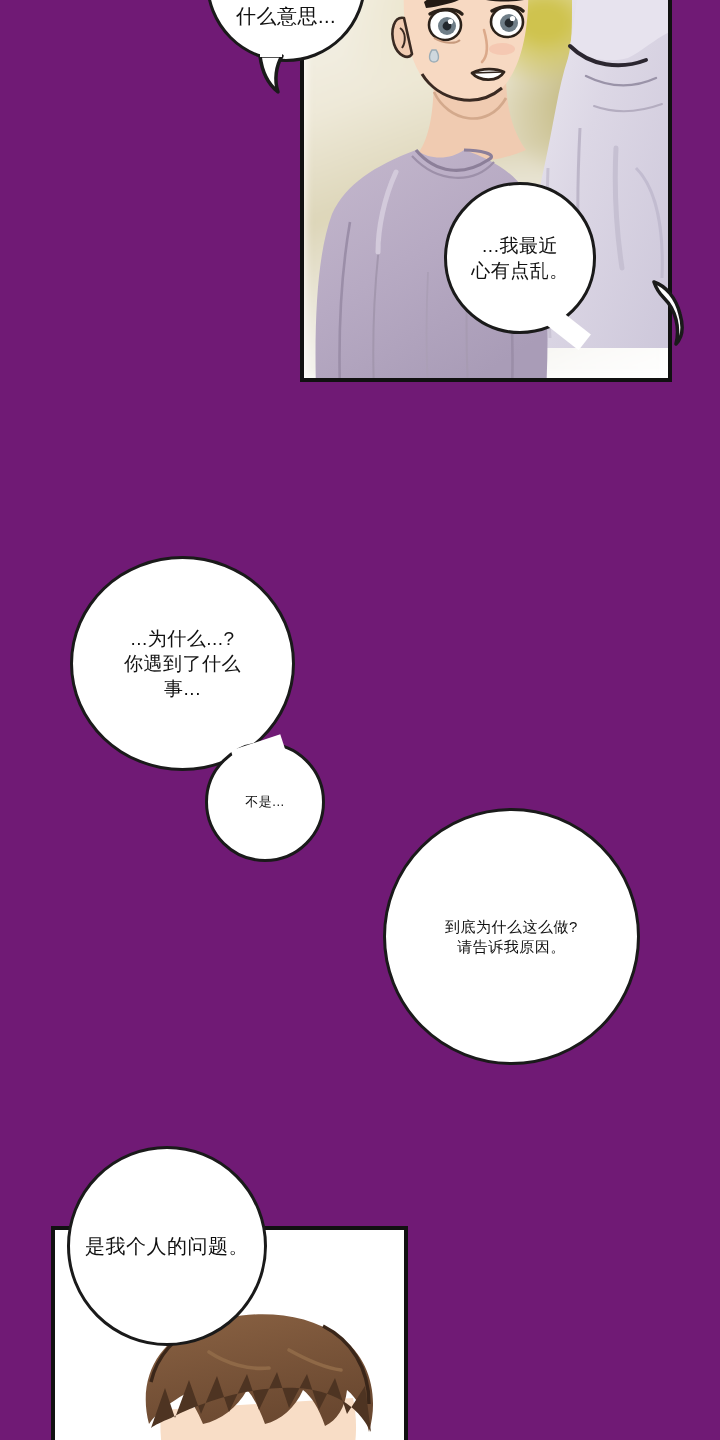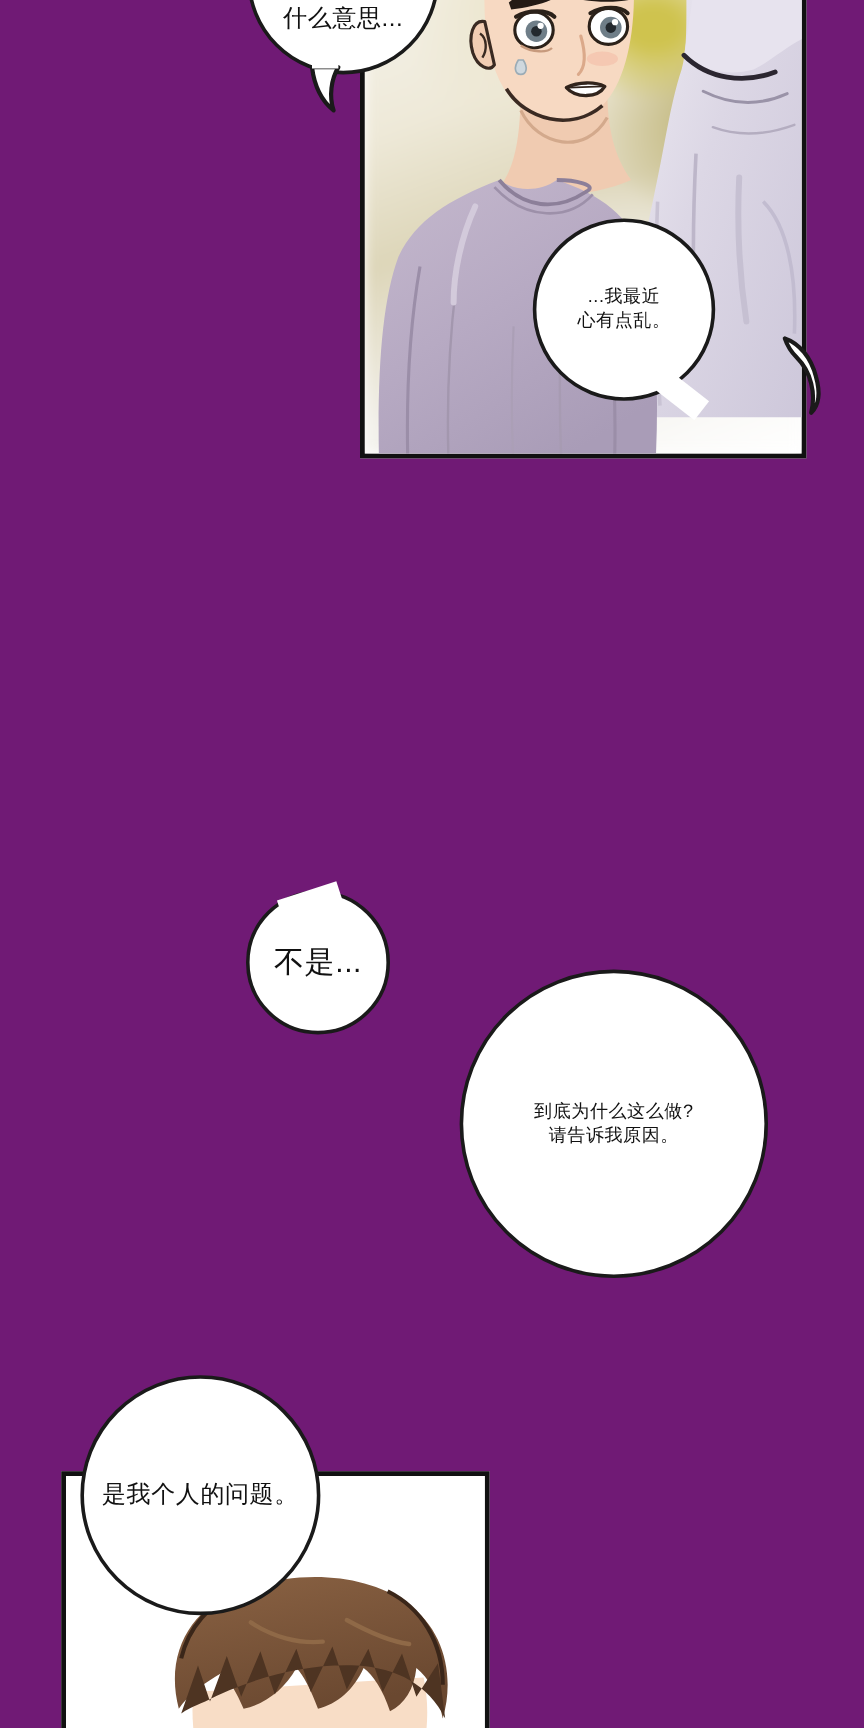--- a/index.html
+++ b/index.html
@@ -83,24 +83,24 @@
     white-space: pre-line;
     line-height: 1.32;
     letter-spacing: .5px;
     font-weight: 500;
     padding: 0 8px;
   }
 
   #bubble-what        { left: 206px;  top: -98px;  width: 160px; height: 160px; font-size: 20px; }
   #bubble-what .txt   { transform: translateY(34px); }
 
-  #bubble-recent      { left: 444px;  top: 182px;  width: 152px; height: 152px; font-size: 15px; }
+  #bubble-recent      { left: 444px;  top: 182px;  width: 152px; height: 152px; font-size: 19px; }
   #bubble-cantgrip    { left: 505px;  top: 281px;  width: 184px; height: 184px; font-size: 19px; }
   #bubble-why         { left: 70px;   top: 556px;  width: 225px; height: 215px; font-size: 19px; }
-  #bubble-no          { left: 205px;  top: 742px;  width: 120px; height: 120px; font-size: 25px; }
+  #bubble-no          { left: 205px;  top: 742px;  width: 120px; height: 120px; font-size: 13px; }
   #bubble-reason      { left: 383px;  top: 808px;  width: 257px; height: 257px; font-size: 15px; }
   #bubble-mine        { left: 67px;   top: 1146px; width: 200px; height: 200px; font-size: 20px; z-index: 40; }
 
   
   .tail { position: absolute; z-index: 21; pointer-events: none; }
   #tail-what      { left: 254px; top: 54px;  width: 70px;  height: 48px; }
   #tail-cantgrip  { left: 650px; top: 276px; width: 52px;  height: 70px; }
 
   
   .merge-patch { position:absolute; background:#ffffff; z-index: 22; }
@@ -275,20 +275,25 @@
   </div>
 
   <div class="bubble" id="bubble-recent">
     <span class="txt">...我最近
 心有点乱。</span>
   </div>
 
   <div class="merge-patch" id="patch-recent-grip"></div>
 
 
+  <div class="bubble" id="bubble-why">
+    <span class="txt">...为什么...?
+你遇到了什么
+事...</span>
+  </div>
 
   <div class="merge-patch" id="patch-why-no"></div>
 
   <div class="bubble" id="bubble-no">
     <span class="txt">不是...</span>
   </div>
 
   <div class="bubble" id="bubble-reason">
     <span class="txt">到底为什么这么做?
 请告诉我原因。</span>

